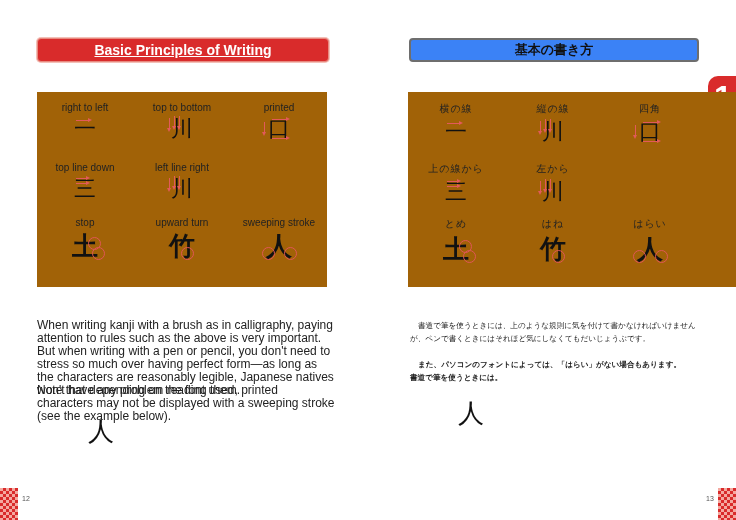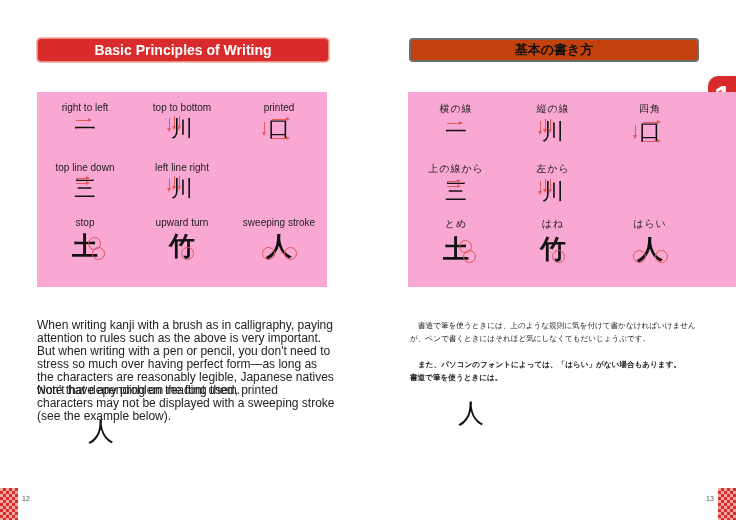--- a/index.html
+++ b/index.html
@@ -9,25 +9,25 @@
   }
   .page { position: absolute; top: 0; height: 520px; width: 368px; }
   .page.left { left: 0; }
   .page.right { left: 368px; }
 
   .title-bar {
     position: absolute; top: 38px; height: 24px; border-radius: 4px;
     display: flex; align-items: center; justify-content: center;
     font-weight: bold; font-size: 13px; box-sizing: border-box;
   }
-  .title-bar.en { left: 37px; width: 292px; background: #d92b2b; color: #fff; border: 1px solid #e88a80; box-shadow: 0 0 0 1px #f3c0b8; font-family: "Liberation Sans", sans-serif; font-size: 14px; }
-  .title-bar.jp { left: 41px; width: 290px; background: #c2410c; color: #111; border: 2px solid #6e6e6e; }
+  .title-bar.en { left: 37px; width: 292px; background: #d92b2b; color: #fff; border: 1px solid #e88a80; box-shadow: 0 0 0 1px #f3c0b8; font-family: "Liberation Sans", sans-serif; font-size: 14px; text-decoration: underline; }
+  .title-bar.jp { left: 41px; width: 290px; background: #3b82f6; color: #111; border: 2px solid #6e6e6e; }
 
   .panel {
-    position: absolute; top: 92px; height: 195px; background: #f9a8d4;
+    position: absolute; top: 92px; height: 195px; background: #a16207;
   }
   .page.left .panel { left: 37px; width: 290px; }
   .page.right .panel { left: 40px; width: 350px; }
 
   .cell { position: absolute; width: 96px; text-align: center; }
   .cell .label { font-size: 10px; color: #222; font-family: "Liberation Sans", sans-serif; white-space: nowrap; }
   .page.right .cell .label { font-size: 10px; letter-spacing: 1px; }
   .cell .glyph {
     position: relative; display: inline-block; font-size: 22px; line-height: 26px; margin-top: 3px;
     font-family: "DejaVu Serif", serif; color: #111;

